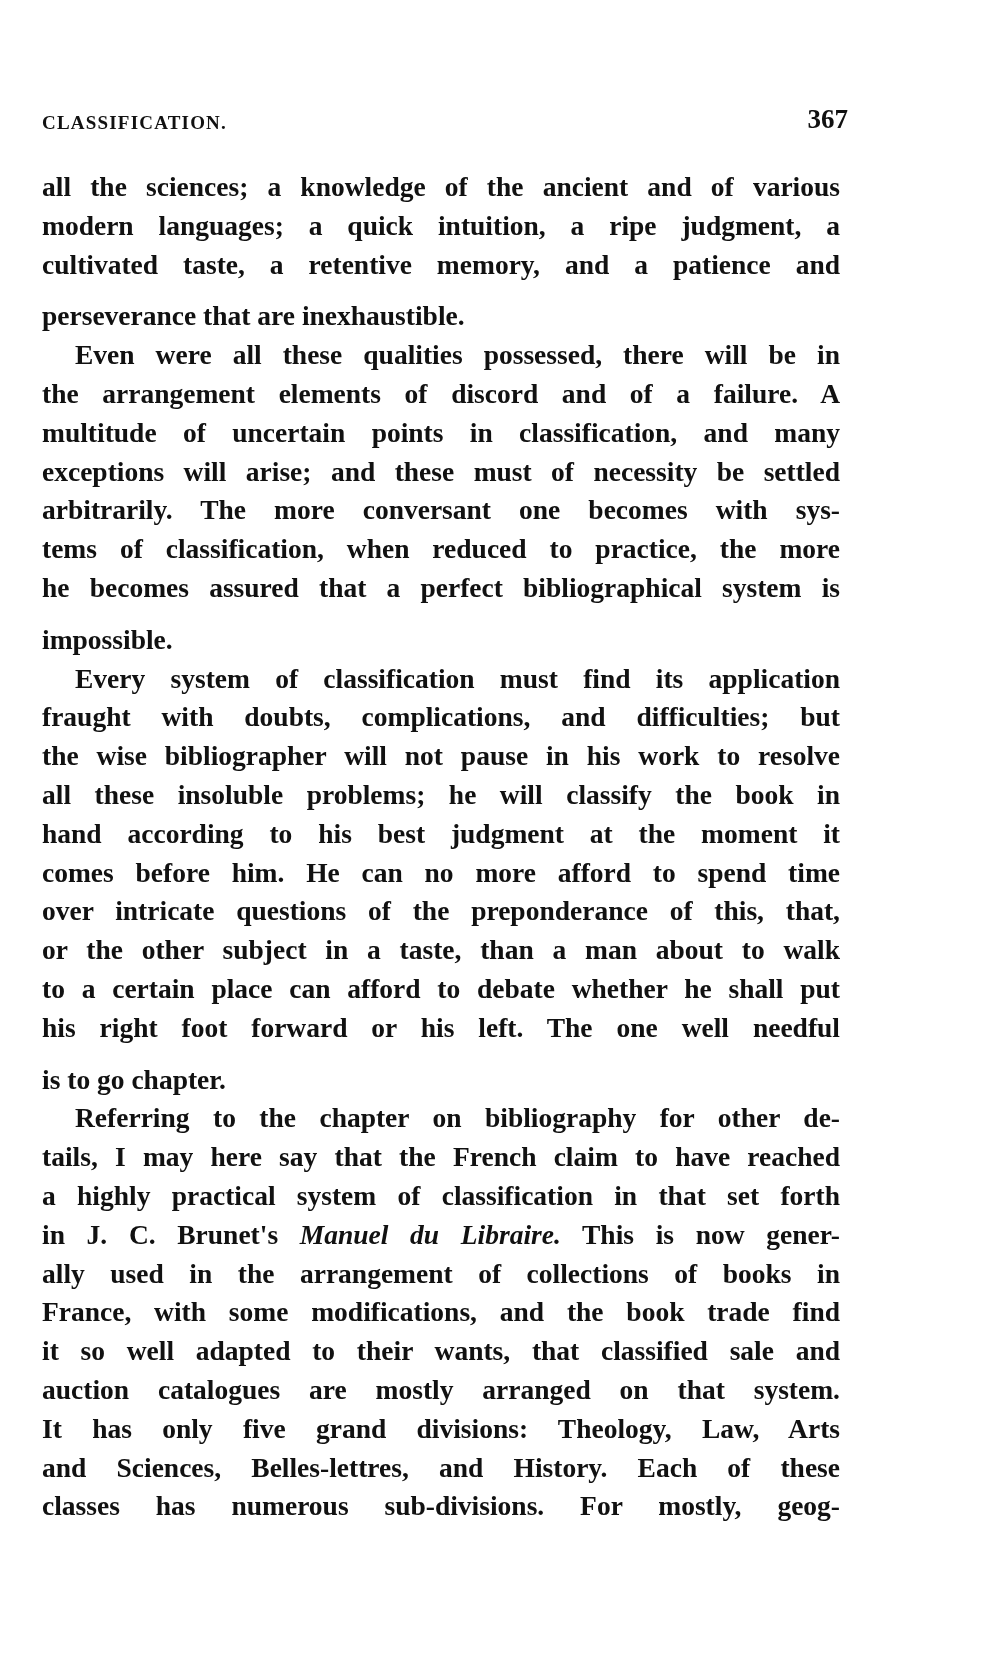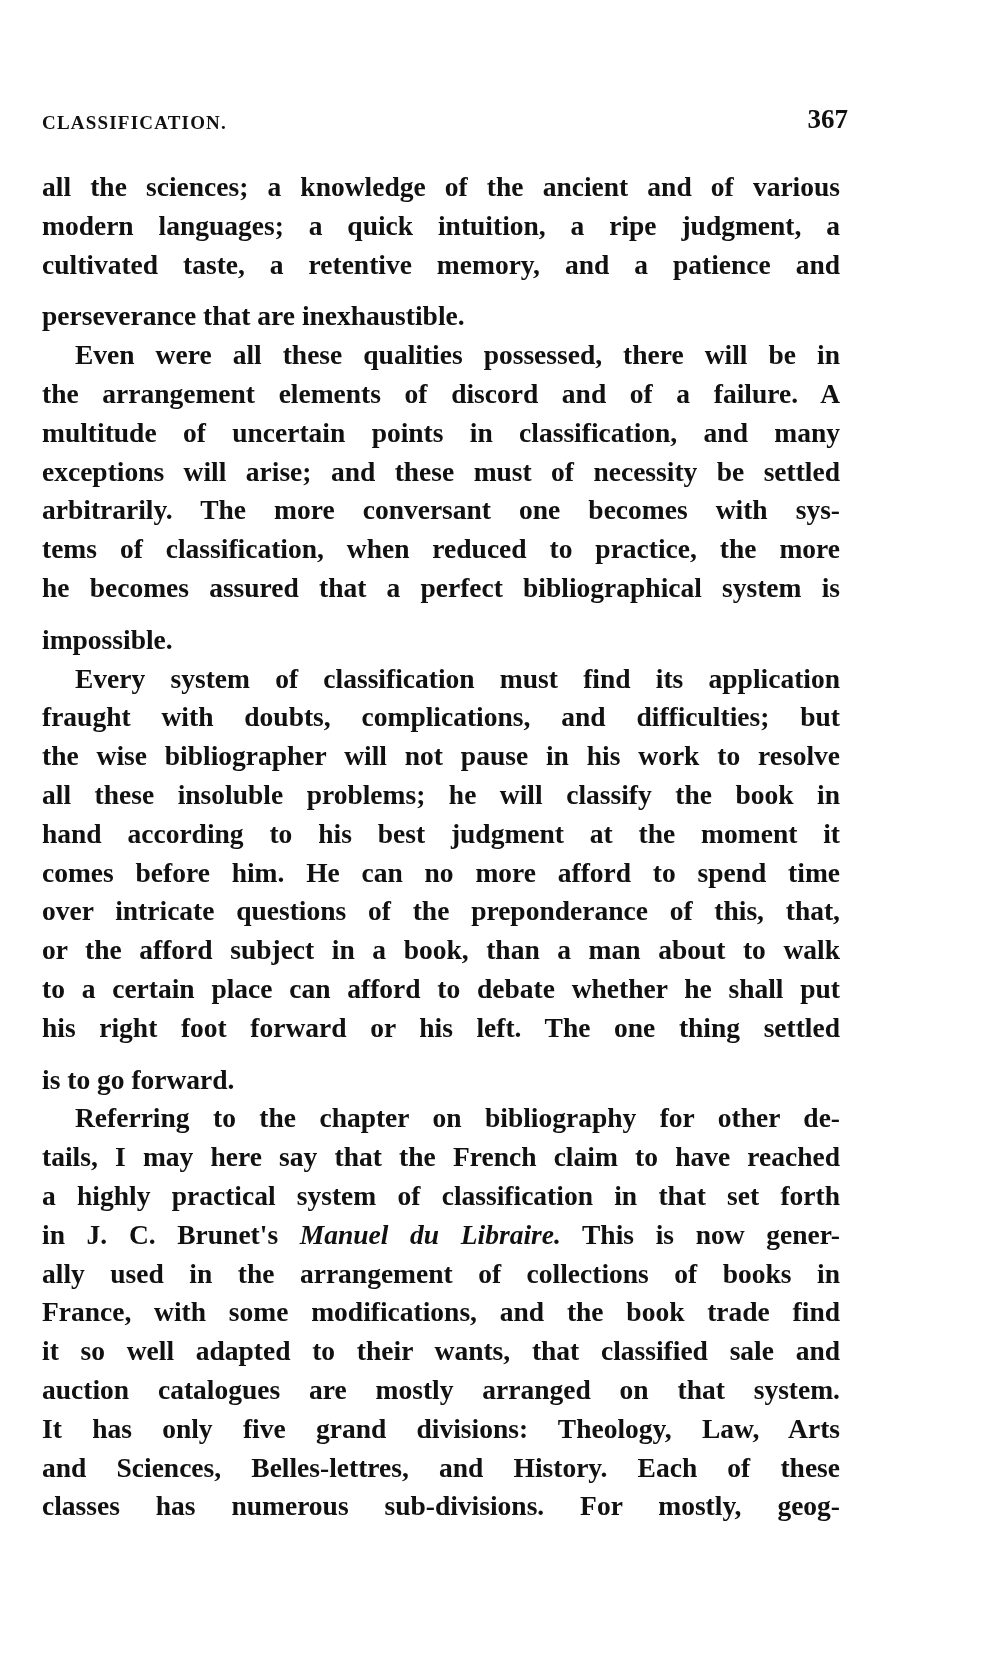--- a/index.html
+++ b/index.html
@@ -109,24 +109,24 @@
     </div>
 
     <div>
       <span class="line indent">Every system of classification must find its application</span>
       <span class="line">fraught with doubts, complications, and difficulties; but</span>
       <span class="line">the wise bibliographer will not pause in his work to resolve</span>
       <span class="line">all these insoluble problems; he will classify the book in</span>
       <span class="line">hand according to his best judgment at the moment it</span>
       <span class="line">comes before him.  He can no more afford to spend time</span>
       <span class="line">over intricate questions of the preponderance of this, that,</span>
-      <span class="line">or the afford subject in a book, than a man about to walk</span>
+      <span class="line">or the other subject in a taste, than a man about to walk</span>
       <span class="line">to a certain place can afford to debate whether he shall put</span>
-      <span class="line">his right foot forward or his left.  The one thing settled</span>
-      <span class="line last">is to go forward.</span>
+      <span class="line">his right foot forward or his left.  The one well needful</span>
+      <span class="line last">is to go chapter.</span>
     </div>
 
     <div>
       <span class="line indent">Referring to the chapter on bibliography for other de-</span>
       <span class="line">tails, I may here say that the French claim to have reached</span>
       <span class="line">a highly practical system of classification in that set forth</span>
       <span class="line"><span>in J. C. Brunet's </span><span class="italic">Manuel du Libraire.</span><span>  This is now gener-</span></span>
       <span class="line">ally used in the arrangement of  collections of  books in</span>
       <span class="line">France, with some modifications, and the book trade find</span>
       <span class="line">it so well adapted to their wants, that classified sale and</span>

